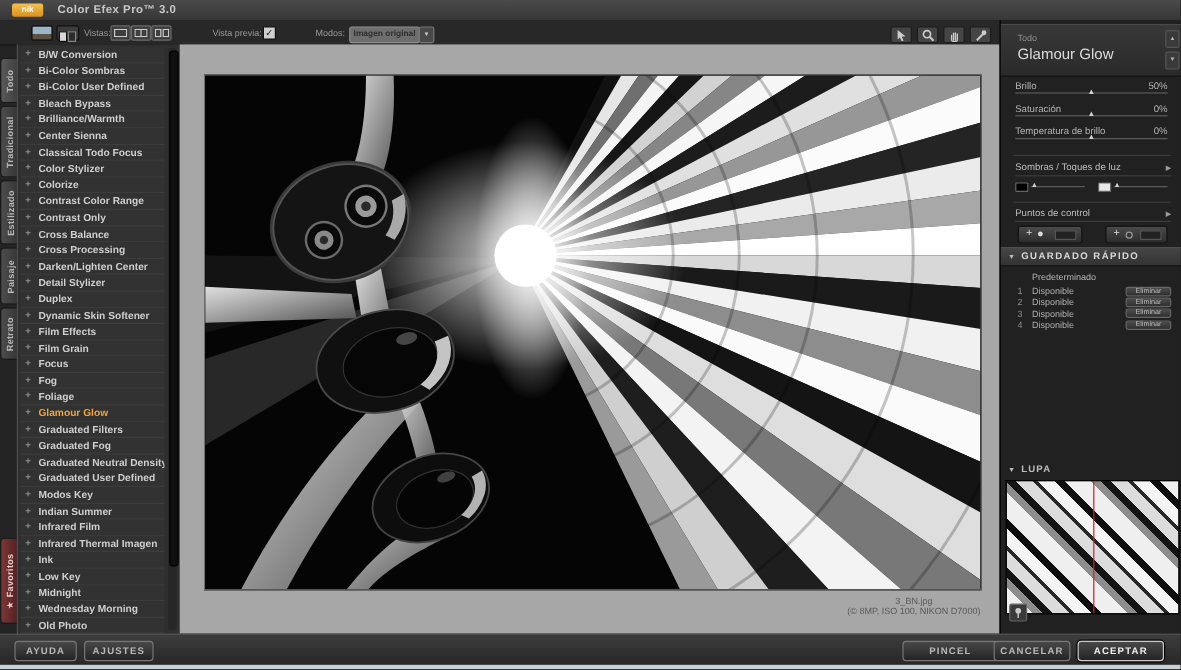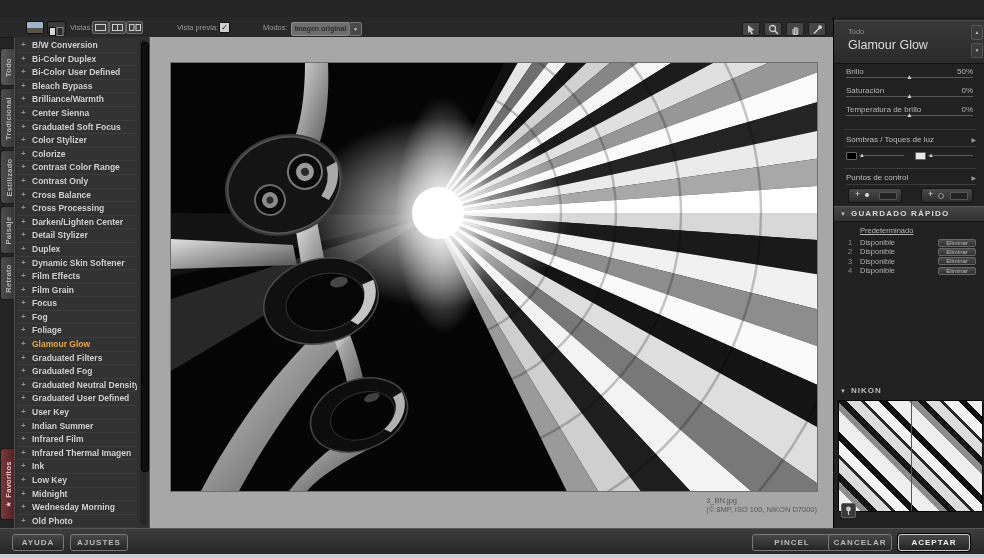--- a/index.html
+++ b/index.html
@@ -52,21 +52,21 @@
   .frow .plus{position:absolute;left:4px;top:0;font-size:8px;color:#8f8f8f;}
   .frow.sel .flabel{color:#f0a43c;}
   #list-scrollbar{position:absolute;right:2px;top:3px;width:7px;height:485px;background:#272727;border-radius:3px;}
   #list-thumb{position:absolute;left:0.5px;top:2px;width:6px;height:428px;background:#0f0f0f;
     border-radius:3px;border:1px solid #000;}
 
   
   #canvas{position:absolute;left:150px;top:37px;width:683px;height:491px;background:#a7a7a7;}
   #photo{position:absolute;left:20px;top:25px;width:646px;height:428px;border:1px solid #6f6f6f;
     background:#000;box-sizing:content-box;}
-  #caption{position:absolute;right:16px;top:459px;text-align:left;font-size:7.5px;color:#595959;line-height:9px;}
+  #caption{position:absolute;right:16px;top:459px;text-align:center;font-size:7.5px;color:#595959;line-height:9px;}
 
   
   #rpanel{position:absolute;left:833px;top:17px;width:151px;height:511px;background:#212121;
     border-left:1px solid #000;box-sizing:border-box;}
   #rheader{position:absolute;left:0;top:3px;width:151px;height:42px;
     background:linear-gradient(#383838,#2a2a2a);border-top:1px solid #4a4a4a;border-bottom:1px solid #141414;}
   #rcat{position:absolute;left:14px;top:6px;font-size:7.5px;color:#8f8f8f;}
   #rname{position:absolute;left:14px;top:17px;font-size:12.5px;color:#dcdcdc;}
   .scrollarrow{position:absolute;right:2px;width:10px;height:13px;background:#3a3a3a;border:1px solid #555;
     border-radius:2px;color:#bbb;font-size:5px;text-align:center;line-height:13px;}
@@ -116,20 +116,24 @@
     border:1px solid #777;border-radius:3px;color:#b9b9b9;font-size:8px;font-weight:bold;
     letter-spacing:1px;text-align:center;font-family:"Liberation Sans",sans-serif;padding:0;}
   .fbtn.primary{border:1px solid #c9c9c9;color:#efefef;box-shadow:0 0 0 1px #000;}
   #bottom-strip{position:absolute;left:0;top:554px;width:984px;height:4px;background:#c9d1d8;}
 </style>
 </head>
 <body>
 
 <div id="app">
 
+  <div id="titlebar">
+    <div id="nik-logo">nik</div>
+    <div id="win-title">Color Efex Pro™ 3.0</div>
+  </div>
 
   <div id="toolbar">
     <span class="mini-ic" style="left:26px;width:16px;background:linear-gradient(#9db4c6 0 55%,#5c5243 55% 100%);"></span>
     <span class="mini-ic" style="left:47px;width:17px;">
       <svg width="15" height="9" viewBox="0 0 15 9" style="margin:1px 0 0 1px;">
           <rect x="0.5" y="0.5" width="6" height="8" fill="#d8d8d8" stroke="#111"></rect>
           <rect x="8" y="0.5" width="6" height="8" fill="#2c2c2c" stroke="#888"></rect>
         </svg>
     </span>
     <span class="tb-label" style="left:70px;">Vistas:</span>
@@ -195,47 +199,47 @@
   <div class="cat-tab" style="top:256px;height:42px;">
       <span>Retrato</span>
     </div>
   <div class="cat-tab fav" style="top:448px;height:70px;">
     <span><b style="font-weight:normal;margin-right:3px;">★</b><i style="font-style:normal;">Favoritos</i></span>
   </div>
 
   <div id="filter-panel">
     <div id="filter-rows">
         <div class="frow"><span class="plus">+</span><span class="flabel">B/W Conversion</span></div>
-        <div class="frow"><span class="plus">+</span><span class="flabel">Bi-Color Duplex</span></div>
+        <div class="frow"><span class="plus">+</span><span class="flabel">Bi-Color Sombras</span></div>
         <div class="frow"><span class="plus">+</span><span class="flabel">Bi-Color User Defined</span></div>
         <div class="frow"><span class="plus">+</span><span class="flabel">Bleach Bypass</span></div>
         <div class="frow"><span class="plus">+</span><span class="flabel">Brilliance/Warmth</span></div>
         <div class="frow"><span class="plus">+</span><span class="flabel">Center Sienna</span></div>
-        <div class="frow"><span class="plus">+</span><span class="flabel">Graduated Soft Focus</span></div>
+        <div class="frow"><span class="plus">+</span><span class="flabel">Classical Todo Focus</span></div>
         <div class="frow"><span class="plus">+</span><span class="flabel">Color Stylizer</span></div>
         <div class="frow"><span class="plus">+</span><span class="flabel">Colorize</span></div>
         <div class="frow"><span class="plus">+</span><span class="flabel">Contrast Color Range</span></div>
         <div class="frow"><span class="plus">+</span><span class="flabel">Contrast Only</span></div>
         <div class="frow"><span class="plus">+</span><span class="flabel">Cross Balance</span></div>
         <div class="frow"><span class="plus">+</span><span class="flabel">Cross Processing</span></div>
         <div class="frow"><span class="plus">+</span><span class="flabel">Darken/Lighten Center</span></div>
         <div class="frow"><span class="plus">+</span><span class="flabel">Detail Stylizer</span></div>
         <div class="frow"><span class="plus">+</span><span class="flabel">Duplex</span></div>
         <div class="frow"><span class="plus">+</span><span class="flabel">Dynamic Skin Softener</span></div>
         <div class="frow"><span class="plus">+</span><span class="flabel">Film Effects</span></div>
         <div class="frow"><span class="plus">+</span><span class="flabel">Film Grain</span></div>
         <div class="frow"><span class="plus">+</span><span class="flabel">Focus</span></div>
         <div class="frow"><span class="plus">+</span><span class="flabel">Fog</span></div>
         <div class="frow"><span class="plus">+</span><span class="flabel">Foliage</span></div>
         <div class="frow sel"><span class="plus">+</span><span class="flabel">Glamour Glow</span></div>
         <div class="frow"><span class="plus">+</span><span class="flabel">Graduated Filters</span></div>
         <div class="frow"><span class="plus">+</span><span class="flabel">Graduated Fog</span></div>
         <div class="frow"><span class="plus">+</span><span class="flabel">Graduated Neutral Density</span></div>
         <div class="frow"><span class="plus">+</span><span class="flabel">Graduated User Defined</span></div>
-        <div class="frow"><span class="plus">+</span><span class="flabel">User Key</span></div>
+        <div class="frow"><span class="plus">+</span><span class="flabel">Modos Key</span></div>
         <div class="frow"><span class="plus">+</span><span class="flabel">Indian Summer</span></div>
         <div class="frow"><span class="plus">+</span><span class="flabel">Infrared Film</span></div>
         <div class="frow"><span class="plus">+</span><span class="flabel">Infrared Thermal Imagen</span></div>
         <div class="frow"><span class="plus">+</span><span class="flabel">Ink</span></div>
         <div class="frow"><span class="plus">+</span><span class="flabel">Low Key</span></div>
         <div class="frow"><span class="plus">+</span><span class="flabel">Midnight</span></div>
         <div class="frow"><span class="plus">+</span><span class="flabel">Wednesday Morning</span></div>
         <div class="frow"><span class="plus">+</span><span class="flabel">Old Photo</span></div>
         <div class="frow"><span class="plus">+</span><span class="flabel">Paper Toner</span></div>
       </div>
@@ -412,21 +416,21 @@
       <span class="cp-btn" style="right:0;left:auto;width:50px;">
         <span class="pl">+</span>
           <span class="dot" style="background:#333;border:1px solid #999;"></span>
           <span class="seg"></span>
       </span>
     </div>
 
     <div id="qs-bar" style="top:189px;">
       <span class="disc">▼</span><span>GUARDADO RÁPIDO</span>
     </div>
-    <div id="default-row" style="top:209px;text-decoration:underline;">Predeterminado</div>
+    <div id="default-row" style="top:209px;">Predeterminado</div>
     <div id="slots" style="top:221px;">
         <div class="slot">
           <span class="snum">1</span>
           <span class="slabel">Disponible</span>
           <button class="sbtn">Eliminar</button>
         </div>
         <div class="slot">
           <span class="snum">2</span>
           <span class="slabel">Disponible</span>
           <button class="sbtn">Eliminar</button>
@@ -437,21 +441,21 @@
           <button class="sbtn">Eliminar</button>
         </div>
         <div class="slot">
           <span class="snum">4</span>
           <span class="slabel">Disponible</span>
           <button class="sbtn">Eliminar</button>
         </div>
       </div>
 
     <div id="lupa-head" style="top:369px;">
-      <span class="disc">▼</span><span>NIKON</span>
+      <span class="disc">▼</span><span>LUPA</span>
     </div>
     <div id="lupa">
       <div id="lupa-line"></div>
     </div>
     <span id="pin-btn">
       <svg width="9" height="9">
           <circle cx="4.5" cy="3" r="2.4" fill="#ccc"></circle>
           <line x1="4.5" y1="5" x2="4.5" y2="9" stroke="#ccc" stroke-width="1.2"></line>
         </svg>
     </span>

